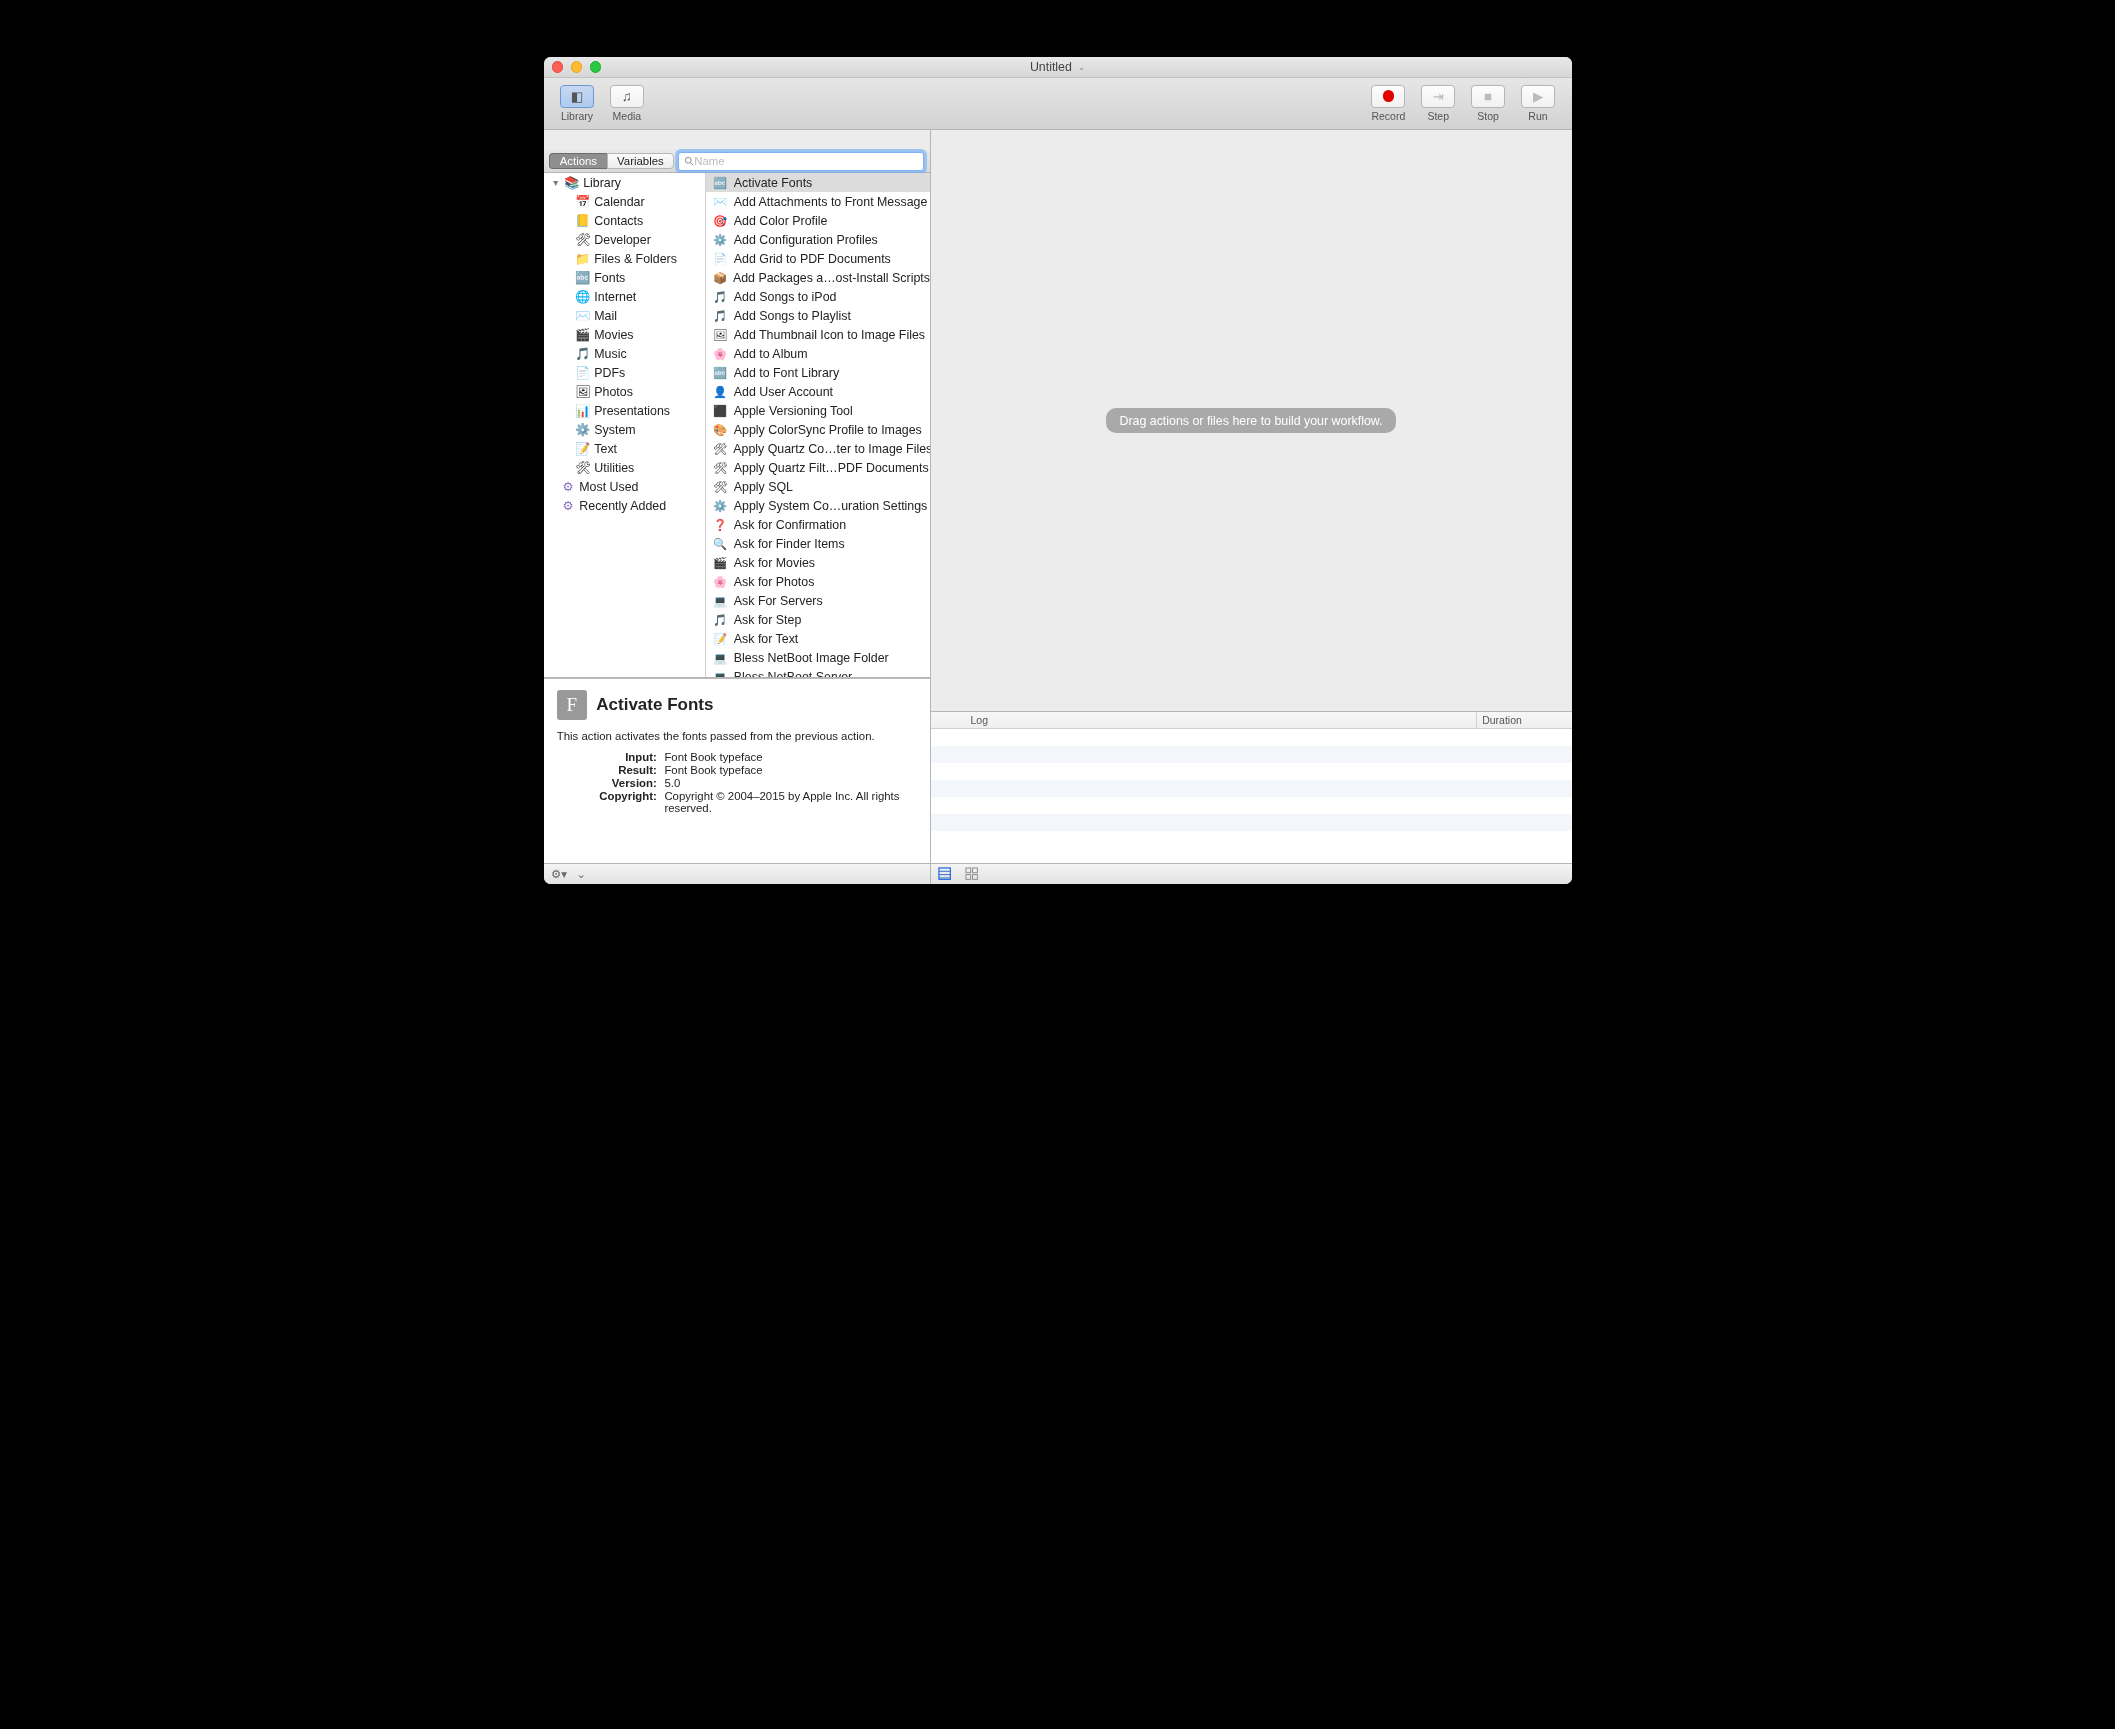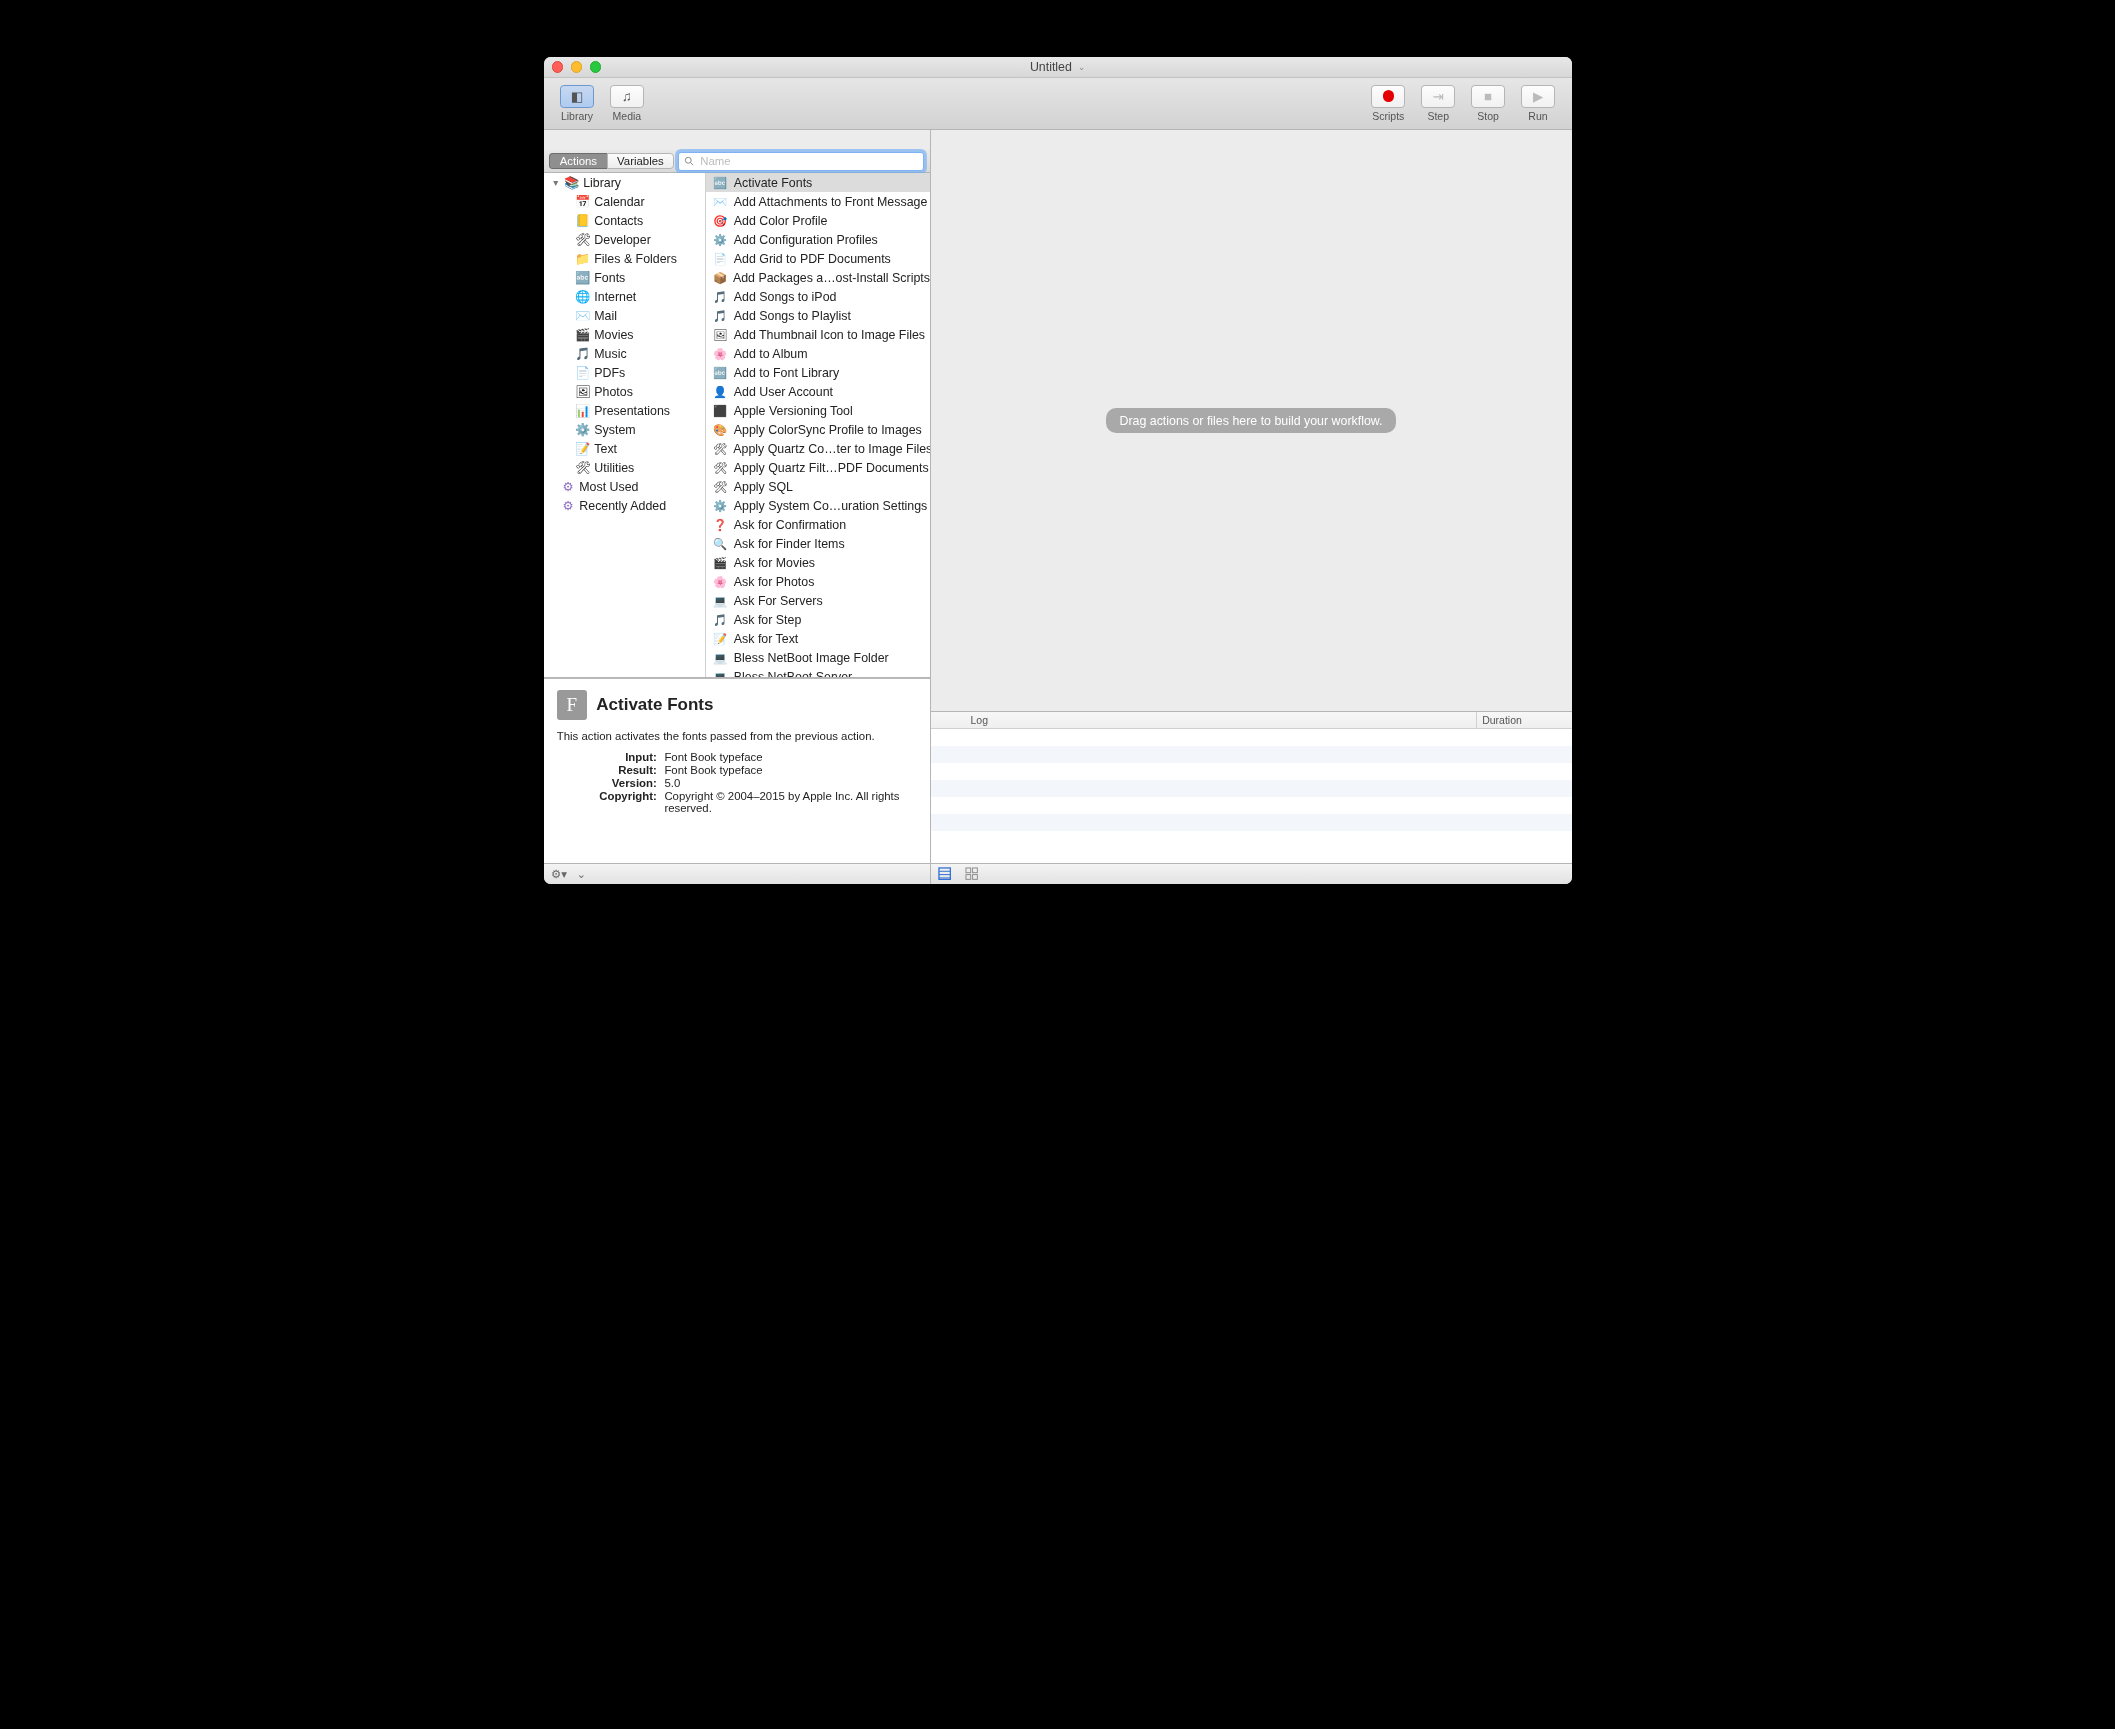--- a/index.html
+++ b/index.html
@@ -85,21 +85,21 @@
 .seg-btn:first-child { border-radius:3.8px 0 0 3.8px; border-right:none;}
 .seg-btn:last-child { border-radius:0 3.8px 3.8px 0;}
 .seg-btn.active { background:#8f8f8f; color:#fff; border-color:#6d6d6d;}
 .search {
   flex:1;
   height:19px;
   background:#fff;
   border:1px solid #b5b5b5;
   border-radius:3px;
   display:flex; align-items:center;
-  padding:0 4.8px; gap:6px;
+  padding:0 4.8px; gap:0;
   box-shadow: 0 0 0 2.9px rgba(104,171,248,0.6);
   border-color:#7fb1f5;
 }
 .search svg { width:10.5px; height:10.5px; fill:#888;}
 .search input { flex:1; border:none; outline:none; font-size:11.4px; background:transparent;}
 .search input::placeholder { color:#bcbcbc; }
 .lists { flex:1; display:flex; min-height:0; border-bottom:1px solid #b5b5b5;}
 .lib-list { width:162px; background:#fff; border-right:1px solid #d0d0d0; overflow:auto; font-size:12.4px;}
 .lib-row { display:flex; align-items:center; height:19px; padding-left:7.6px; gap:3.8px;}
 .lib-row .disclosure { font-size:8.6px; color:#777; width:9.5px; text-align:center; }
@@ -163,21 +163,21 @@
       <div class="tb-item">
         <div class="tb-btn">
             <span class="iconglyph">♫</span>
           </div>
         <div class="tb-label">Media</div>
       </div>
     </div>
     <div class="right-group">
       <div class="tb-item">
         <div class="tb-btn rec"></div>
-        <div class="tb-label">Scripts</div>
+        <div class="tb-label">Record</div>
       </div>
       <div class="tb-item">
         <div class="tb-btn disabled">
             <span class="iconglyph">⇥</span>
           </div>
         <div class="tb-label">Step</div>
       </div>
       <div class="tb-item">
         <div class="tb-btn disabled">
             <span class="iconglyph">■</span>

